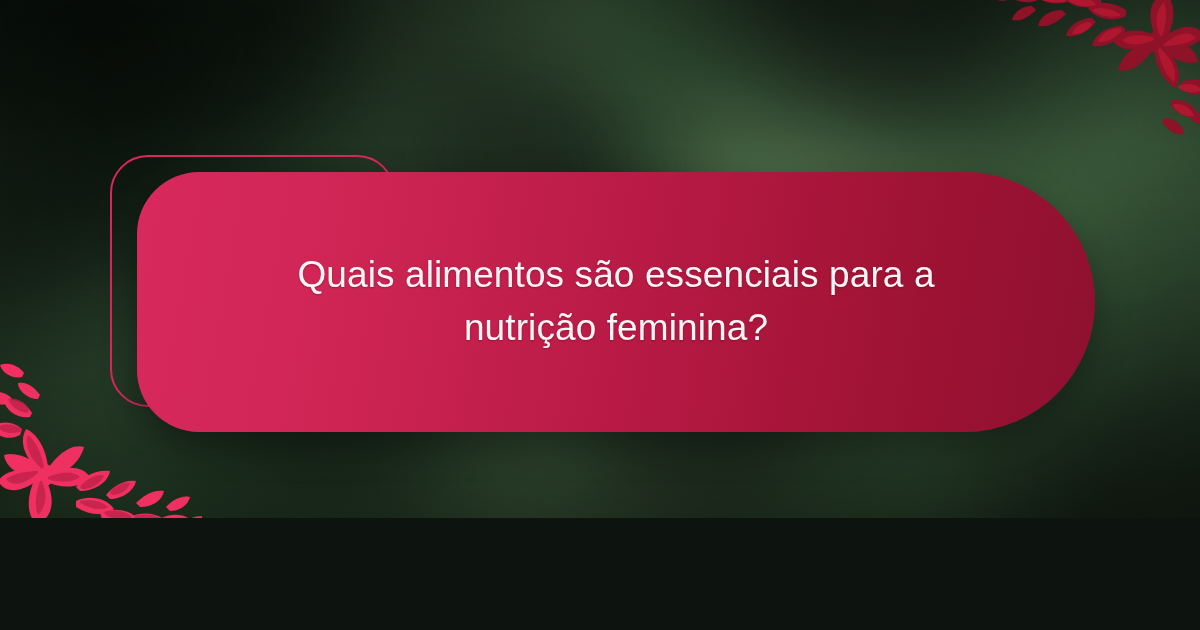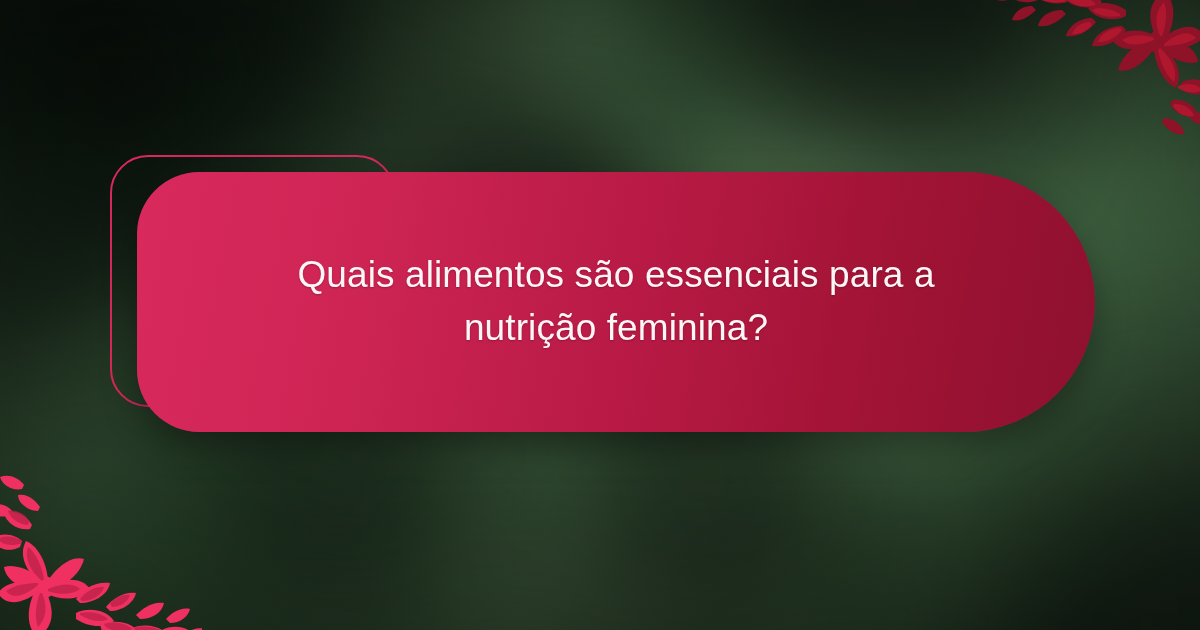--- a/index.html
+++ b/index.html
@@ -10,21 +10,21 @@
   body {
     width: 1200px;
     height: 630px;
     overflow: hidden;
     font-family: "Liberation Sans", sans-serif;
   }
 
   #stage {
     position: relative;
     width: 1200px;
-    height: 630px;
+    height: 518px;
     overflow: hidden;
     background: #16231a;
   }
 
   
   .bg-base {
     position: absolute;
     inset: -60px;
     background:
       radial-gradient(circle at 12% 18%, rgba(74,118,76,0.85) 0 7%, rgba(74,118,76,0) 24%),

